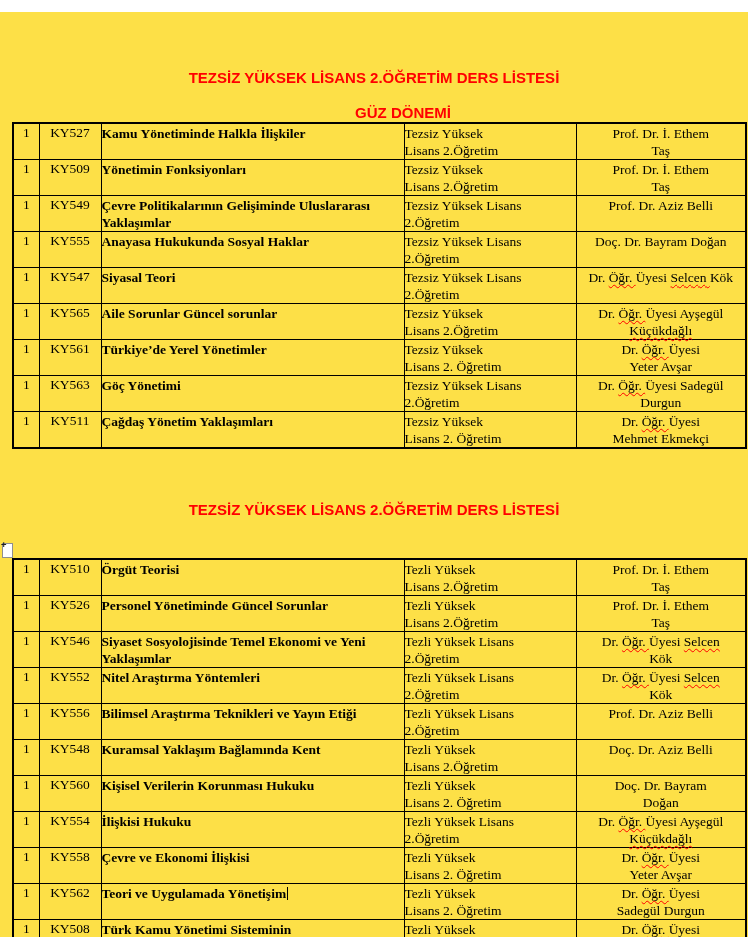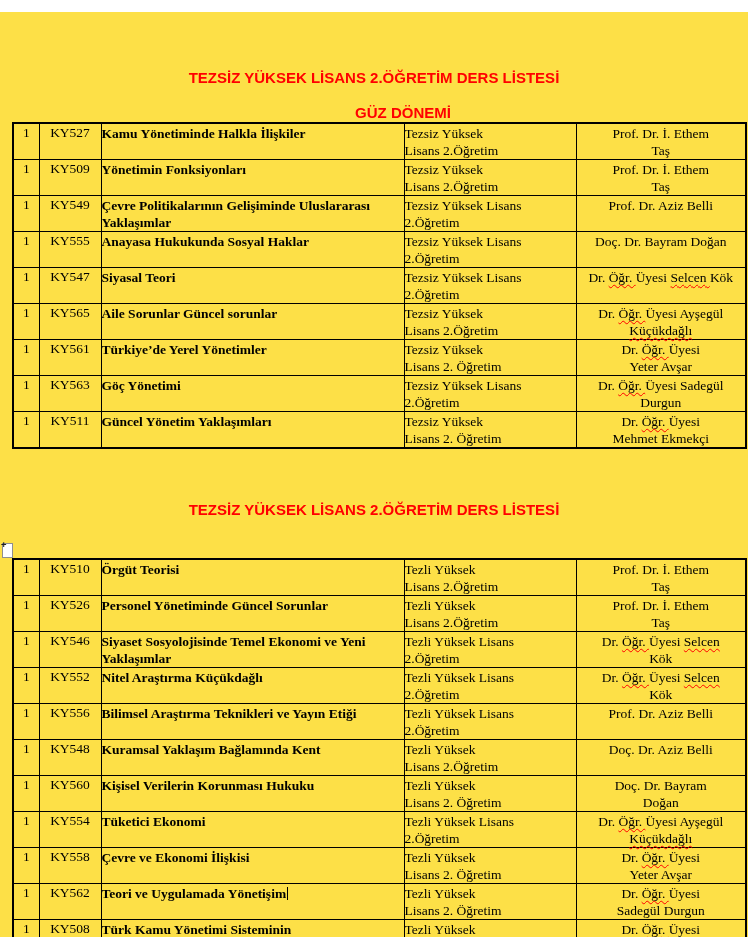--- a/index.html
+++ b/index.html
@@ -166,21 +166,21 @@
           </td>
           <td class="c-inst">
             <div class="cl"><span>Dr. </span><span class="sp">Öğr. </span><span>Üyesi </span><span>Sadegül</span></div>
             <div class="cl"><span>Durgun</span></div>
           </td>
         </tr>
         <tr>
           <td class="c-no">1</td>
           <td class="c-code">KY511</td>
           <td class="c-course">
-            <div class="cl">Güncel Yönetim Yaklaşımları</div>
+            <div class="cl">Çağdaş Yönetim Yaklaşımları</div>
           </td>
           <td class="c-prog">
             <div class="cl">Tezsiz Yüksek</div>
             <div class="cl">Lisans 2. Öğretim</div>
           </td>
           <td class="c-inst">
             <div class="cl"><span>Dr. </span><span class="sp">Öğr. </span><span>Üyesi</span></div>
             <div class="cl"><span>Mehmet </span><span>Ekmekçi</span></div>
           </td>
         </tr>
@@ -245,21 +245,21 @@
           </td>
           <td class="c-inst">
             <div class="cl"><span>Dr. </span><span class="sp">Öğr. </span><span>Üyesi </span><span class="sp">Selcen</span></div>
             <div class="cl"><span>Kök</span></div>
           </td>
         </tr>
         <tr>
           <td class="c-no">1</td>
           <td class="c-code">KY552</td>
           <td class="c-course">
-            <div class="cl">Nitel Araştırma Küçükdağlı</div>
+            <div class="cl">Nitel Araştırma Yöntemleri</div>
           </td>
           <td class="c-prog">
             <div class="cl">Tezli Yüksek Lisans</div>
             <div class="cl">2.Öğretim</div>
           </td>
           <td class="c-inst">
             <div class="cl"><span>Dr. </span><span class="sp">Öğr. </span><span>Üyesi </span><span class="sp">Selcen</span></div>
             <div class="cl"><span>Kök</span></div>
           </td>
         </tr>
@@ -303,21 +303,21 @@
           </td>
           <td class="c-inst">
             <div class="cl">Doç. Dr. Bayram</div>
             <div class="cl">Doğan</div>
           </td>
         </tr>
         <tr>
           <td class="c-no">1</td>
           <td class="c-code">KY554</td>
           <td class="c-course">
-            <div class="cl">Tüketici Ekonomi</div>
+            <div class="cl">İlişkisi Hukuku</div>
           </td>
           <td class="c-prog">
             <div class="cl">Tezli Yüksek Lisans</div>
             <div class="cl">2.Öğretim</div>
           </td>
           <td class="c-inst">
             <div class="cl"><span>Dr. </span><span class="sp">Öğr. </span><span>Üyesi </span><span>Ayşegül</span></div>
             <div class="cl"><span class="sp">Küçükdağlı</span></div>
           </td>
         </tr>

